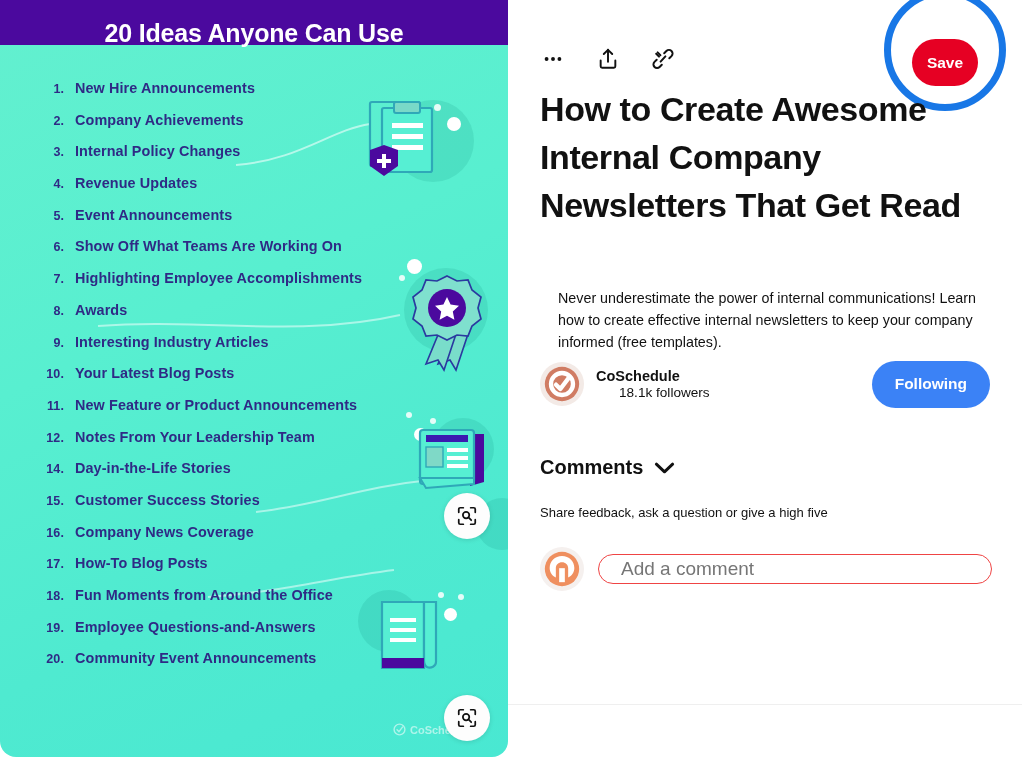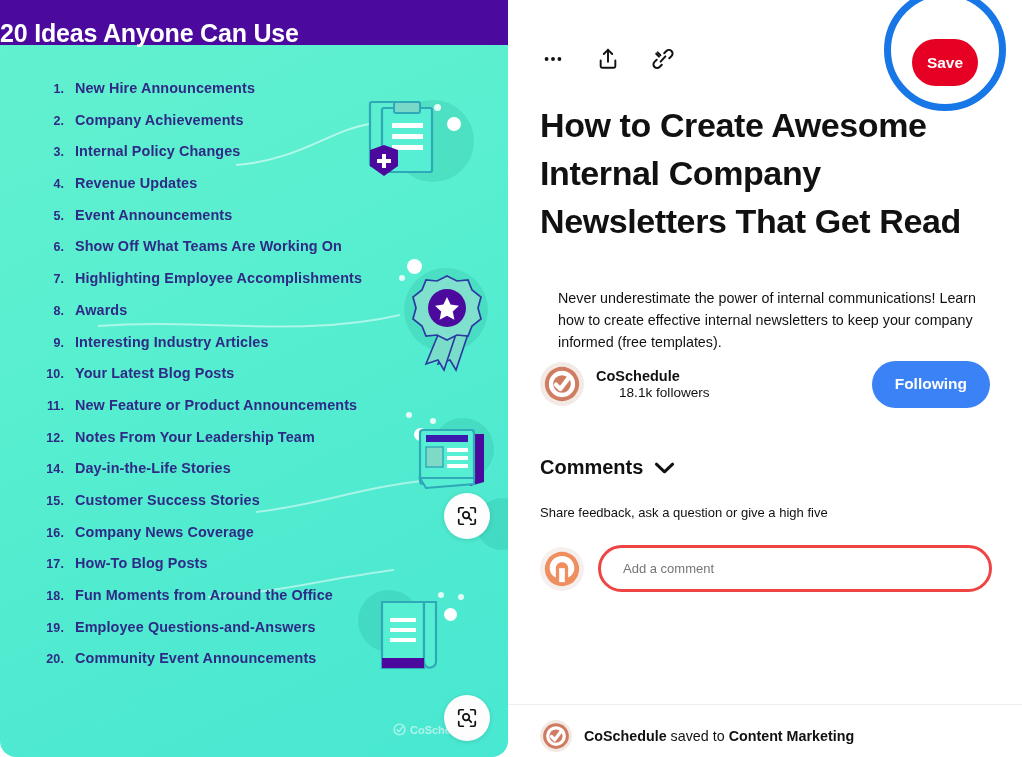--- a/index.html
+++ b/index.html
@@ -17,21 +17,21 @@
   #pin-image-panel {
     position: absolute; left: 0; top: 0;
     width: 508px; height: 757px;
     border-bottom-left-radius: 16px; border-bottom-right-radius: 16px;
     overflow: hidden;
     background: linear-gradient(155deg, #63f0cf 0%, #58efd0 40%, #4fead0 70%, #49e8d2 100%);
   }
   #pin-banner {
     position: absolute; left: 0; top: 0; width: 100%; height: 45px;
     background: #4b099e;
-    display: flex; align-items: flex-end; justify-content: flex-start;
+    display: flex; align-items: flex-end; justify-content: center;
   }
   #pin-banner-title {
     color: #ffffff;
     font-size: 25px; font-weight: bold;
     letter-spacing: -0.2px;
     white-space: nowrap;
     transform: translateY(3px);
   }
 
   
@@ -120,21 +120,20 @@
     cursor: pointer;
   }
 
   #pin-title {
     position: absolute; left: 32px; top: 69px;
     width: 430px;
     color: #111111;
     font-size: 34px; font-weight: bold;
     line-height: 48px;
     letter-spacing: -0.4px;
-    margin-top: 16px;
   }
 
   #pin-description {
     position: absolute; left: 32px; top: 271px;
     width: 445px;
     color: #111111;
     font-size: 14.3px;
     line-height: 22px;
     margin-left: 18px;
   }
@@ -178,26 +177,26 @@
   #comment-row {
     position: absolute; left: 32px; top: 529px;
     width: 452px; height: 47px;
     display: flex; align-items: center;
   }
   #comment-avatar { width: 44px; height: 44px; border-radius: 50%; flex: 0 0 44px;
     display:flex; align-items:center; justify-content:center; background:#f5f0ee; }
   #comment-input {
     margin-left: 14px;
     flex: 1;
-    height: 47px;
-    border: 3px solid #ef4444;
+    height: 30px;
+    border: 1px solid #ef4444;
     border-radius: 24px;
     padding: 0 22px;
     font-family: "Liberation Sans", sans-serif;
-    font-size: 13px;
+    font-size: 19px;
     color: #111;
     background: #fff;
     outline: none;
   }
   #comment-input::placeholder { color: #767676; }
 
   #saved-divider {
     position: absolute; left: 0; top: 688px; width: 514px; height: 1px;
     background: #efefef;
   }
@@ -467,27 +466,15 @@
           <circle cx="12" cy="12" r="10.3" fill="#ef8f5f"></circle>
           <path d="M12 4.2 C7.7 4.2 4.6 7.3 4.6 11.4 C4.6 14 6.1 16.1 8.3 17.1 L8.3 11.4 C8.3 9.4 9.9 7.9 12 7.9 C14.1 7.9 15.7 9.4 15.7 11.4 L15.7 17.1 C17.9 16.1 19.4 14 19.4 11.4 C19.4 7.3 16.3 4.2 12 4.2 Z" fill="#ffffff"></path>
           <rect x="10.3" y="11.5" width="3.4" height="8.4" fill="#ffffff"></rect>
         </svg>
       </div>
       <input id="comment-input" type="text" placeholder="Add a comment" style="">
     </div>
 
     <div id="saved-divider"></div>
 
-    <div id="saved-row">
-      <div id="saved-avatar">
-        <svg width="30" height="30" viewBox="0 0 24 24">
-          <circle cx="12" cy="12" r="10.3" fill="#d07c63"></circle>
-          <circle cx="12" cy="12" r="6.6" fill="none" stroke="#ffffff" stroke-width="2.6"></circle>
-          <path d="M8.4 12.4 L11 15 L16.6 7.6" fill="none" stroke="#ffffff" stroke-width="2.6" stroke-linecap="round" stroke-linejoin="round"></path>
-        </svg>
-      </div>
-      <div id="saved-text">
-        <b>CoSchedule</b><span> saved to </span><b>Content Marketing</b>
-      </div>
-    </div>
 
   </div>
 </div>
 
 </body></html>

